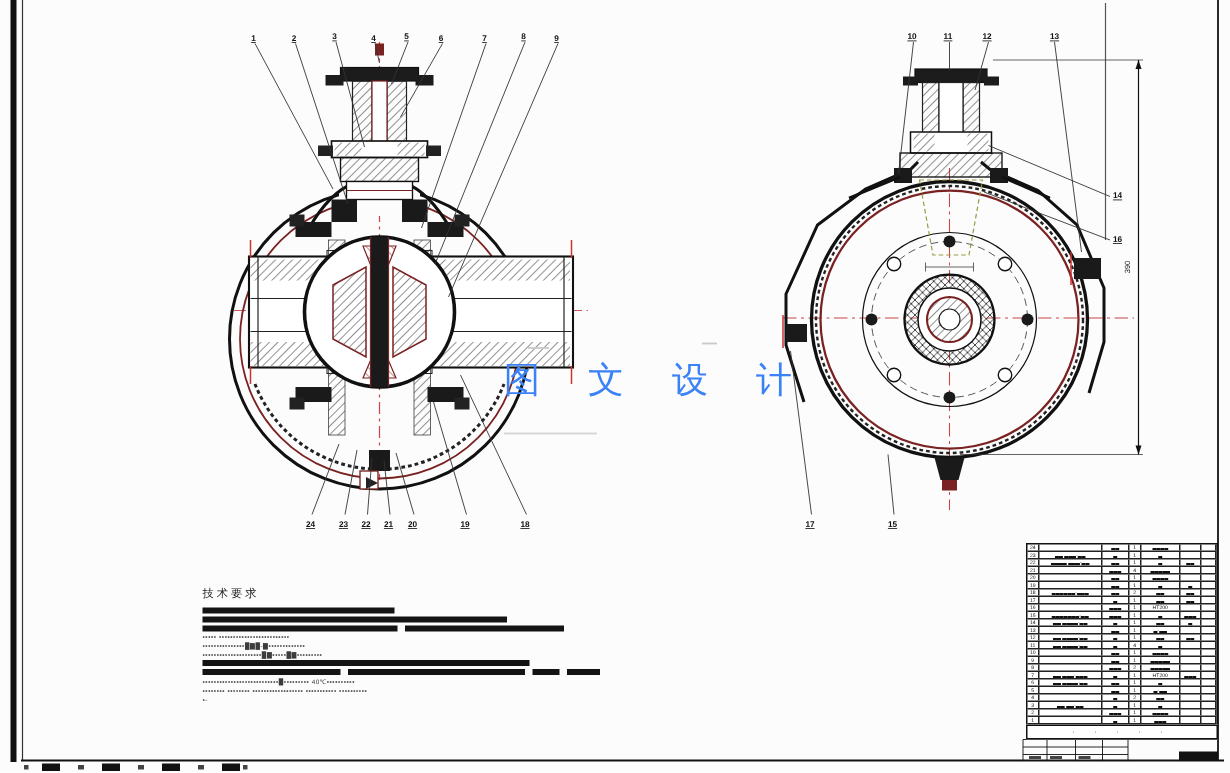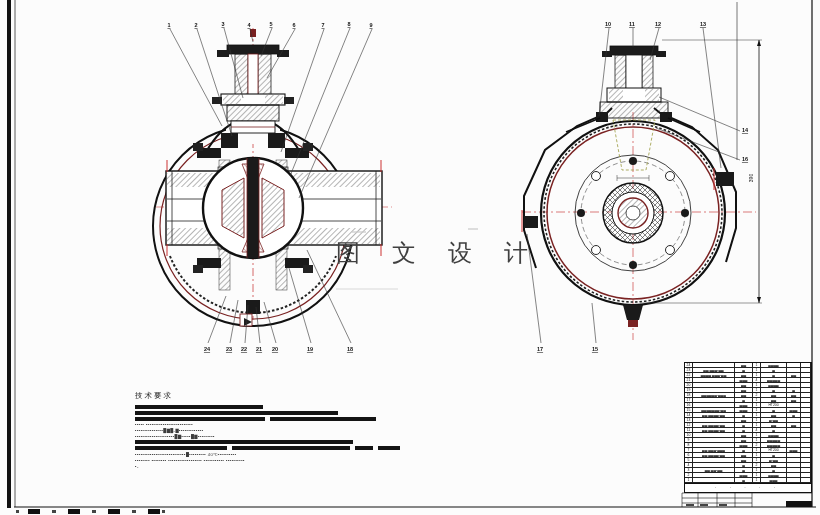--- a/index.html
+++ b/index.html
@@ -7,21 +7,21 @@
          font-family:"Liberation Sans",sans-serif;}
   #art{position:absolute;left:0;top:0;z-index:2;}
   .plbl{font-size:5.5px;font-weight:bold;fill:#111;text-decoration:underline;}
   .dimtxt{font-size:5px;fill:#111;}
   
   #dwg-title{position:absolute;left:13px;top:2px;z-index:1;
      font-family:"Liberation Serif",serif;font-weight:bold;font-size:23px;
      color:#c03a3a;letter-spacing:1px;white-space:nowrap;}
   
   #watermark{position:absolute;left:336px;top:237px;z-index:3;
-     font-family:"Liberation Serif",serif;font-size:24px;color:#404040;
+     font-family:"Liberation Serif",serif;font-size:24px;color:#3b82f6;
      letter-spacing:13px;white-space:nowrap;}
   
   #techreq{position:absolute;left:135px;top:391px;width:278px;z-index:3;}
   .tr-title{font-size:7.5px;color:#222;letter-spacing:2px;margin-bottom:4px;}
   .tbar{background:#141414;height:4px;margin-bottom:1.8px;}
   .tbar-row{display:flex;gap:5px;margin-bottom:1.8px;}
   .tbar-row span{background:#141414;height:4px;display:block;}
   .smudge{font-size:4.2px;line-height:5.4px;color:#3c3c3c;letter-spacing:.4px;
      white-space:nowrap;overflow:hidden;margin-bottom:.6px;}
   

